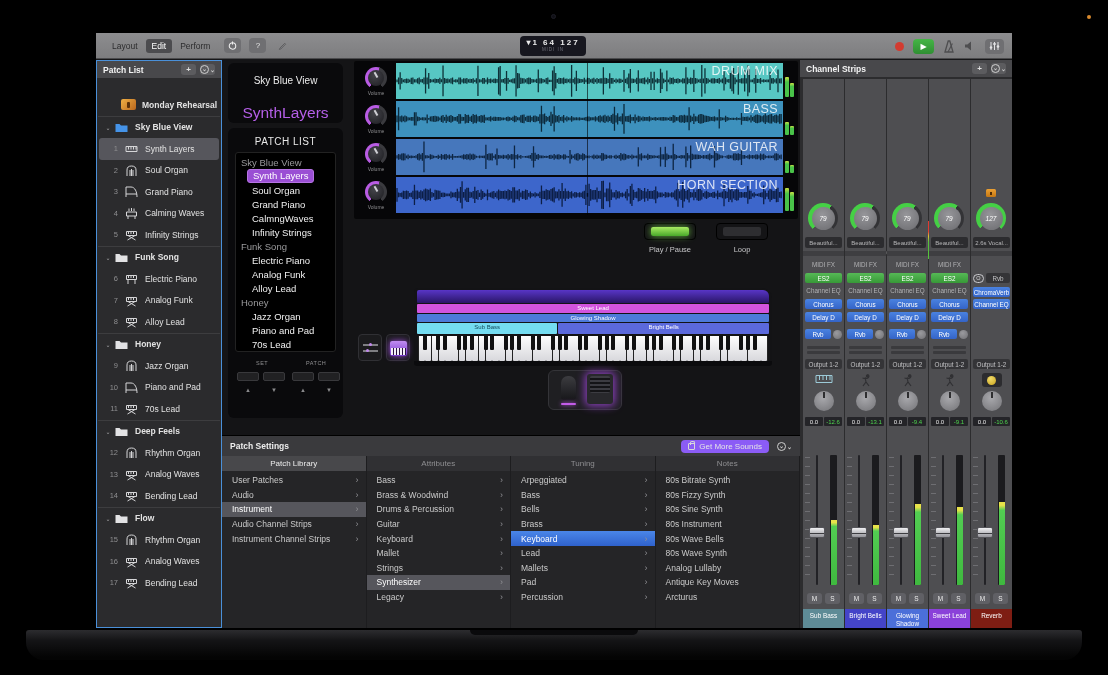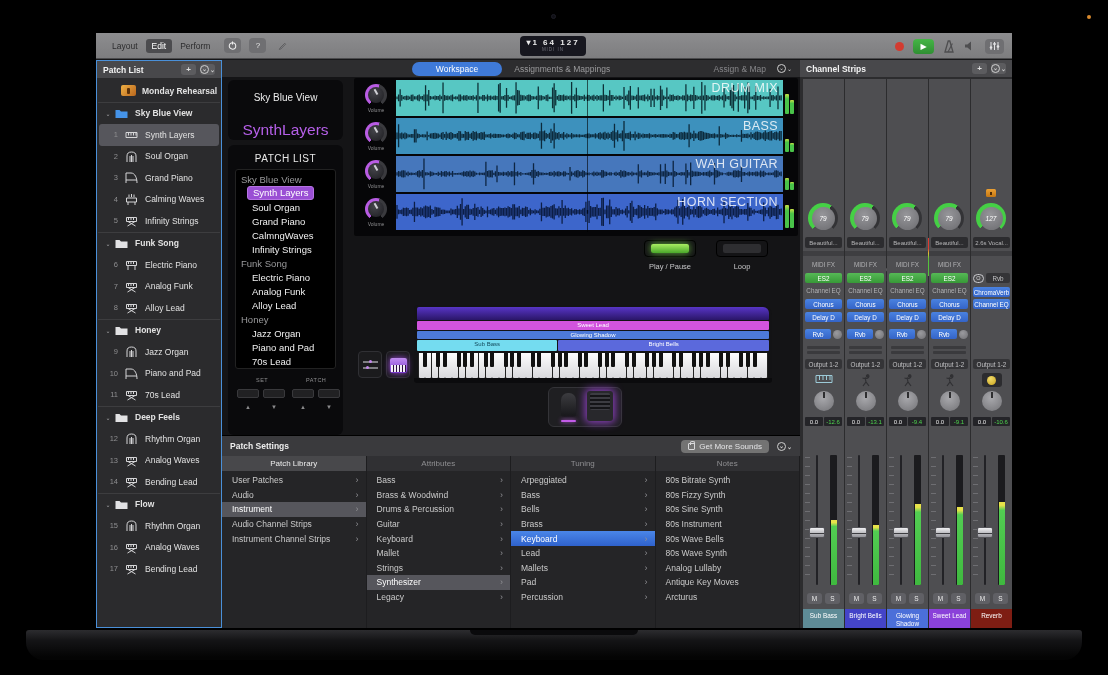--- a/index.html
+++ b/index.html
@@ -35,21 +35,21 @@
   .cols{position:absolute;top:27px;left:0;right:0;bottom:0;display:flex}
   .ph{height:17px;background:#48484b;display:flex;align-items:center;padding:0 6px;font-size:8.5px;font-weight:bold;color:#f2f2f2;flex:none}
   .ph .sp{flex:1}
   .hb{width:15px;height:11px;background:#5c5c5f;border-radius:3px;font-size:8px;color:#e0e0e0;display:flex;align-items:center;justify-content:center;margin-left:4px}
   .amenu{display:flex;align-items:center;gap:1px;color:#cfcfcf}
   .amenu .c{width:9px;height:9px;border:1px solid #cfcfcf;border-radius:50%;font-size:6px;line-height:7px;text-align:center}
   .amenu .v{font-size:6px}
 
   
   .left{width:126px;flex:none;background:#2b2b2d;border:1.5px solid #4a90d9;display:flex;flex-direction:column}
-  .slist{flex:1;overflow:hidden;padding-top:2px}
+  .slist{flex:1;overflow:hidden;padding-top:16px}
   .srow{height:21.5px;display:flex;align-items:center;font-size:8.5px;color:#e2e2e2;margin:0 2px;border-radius:3px;position:relative}
   .srow.sel{background:#56565c}
   .snum{width:24px;text-align:right;color:#8e8e90;font-size:7.5px;padding-right:5px;flex:none}
   .sicon{width:17px;flex:none;display:flex;justify-content:center;margin-right:5px}
   .sdiv{height:1px;background:#3d3d3f;margin:0 1px}
   .disc{width:10px;text-align:center;color:#a8a8aa;font-size:6px;flex:none;margin-left:4px}
   .conc{width:15px;height:11px;border-radius:2px;background:linear-gradient(130deg,#f0b044,#b9661d);position:relative;flex:none}
   .conc::after{content:"";position:absolute;left:6px;top:3px;width:3px;height:6px;background:#5a3008;border-radius:1px}
 
   
@@ -114,21 +114,21 @@
   .pedals{position:absolute;left:326px;top:310px;width:74px;height:40px;background:#1f1f22;border:1px solid #343438;border-radius:6px}
   .ped1{position:absolute;left:12px;top:5px;width:15px;height:24px;background:linear-gradient(#3c3c40,#17171a);border-radius:7px 7px 3px 3px}
   .ped1::after{content:"";position:absolute;left:0px;top:27px;width:15px;height:2px;background:#c35ce8;box-shadow:0 0 4px #c35ce8;border-radius:1px}
   .ped2{position:absolute;left:38px;top:3px;width:26px;height:30px;background:#28282c;border-radius:3px;box-shadow:0 0 9px 2px rgba(175,75,240,.75)}
   .ped2::after{content:"";position:absolute;left:3px;top:2px;width:20px;height:17px;background:repeating-linear-gradient(180deg,#3c3c42 0 2px,#141417 2px 4px);border-radius:2px}
 
   
   .psets{height:193px;flex:none;background:#2a2a2c;display:flex;flex-direction:column;border-top:1px solid #000}
   .psh{height:20px;background:#3a3a3d;display:flex;align-items:center;padding:0 8px;font-size:8.5px;font-weight:bold;color:#ededed}
   .psh .sp{flex:1}
-  .gms{display:flex;align-items:center;gap:4px;background:#737373;border-radius:4px;padding:2px 7px;font-size:8px;font-weight:normal;color:#e4e4e6;margin-right:8px}
+  .gms{display:flex;align-items:center;gap:4px;background:#8b5cf6;border-radius:4px;padding:2px 7px;font-size:8px;font-weight:normal;color:#e4e4e6;margin-right:8px}
   .bag{width:7px;height:7px;border:1px solid #d8d8da;border-radius:1px;position:relative}
   .bag::after{content:"";position:absolute;left:1px;top:-3px;width:3px;height:3px;border:1px solid #d8d8da;border-bottom:none;border-radius:2px 2px 0 0}
   .pstabs{height:15px;display:flex;flex:none}
   .pstab{flex:1;background:#303033;color:#8e8e91;font-size:8px;display:flex;align-items:center;justify-content:center;border-right:1px solid #1d1d1f}
   .pstab.act{background:#48484b;color:#ececec}
   .pscols{flex:1;display:flex}
   .pscol{flex:1;border-right:1px solid #1d1d1f;background:#252527;padding-top:2px;overflow:hidden}
   .lrow{height:14.6px;display:flex;align-items:center;padding:0 8px 0 10px;font-size:8.5px;color:#cacaca;position:relative}
   .lrow .chv{position:absolute;right:7px;color:#909094;font-size:9px}
   .lrow.selg{background:#56565c;color:#fff}
@@ -452,29 +452,20 @@
                 <svg width="15" height="13" viewBox="0 0 15 13">
                   <path fill="none" stroke="#d6d6d8" stroke-width="1" d="M2.5 3.5h10v4h-10zM4 7.5l7.5 4.5M11 7.5L3.5 12M4.5 3.5v2.5M7 3.5v2.5M9.5 3.5v2.5"></path>
                 </svg>
               </span>
               <span>Bending Lead</span>
             </div>
           </div>
       </div>
 
       <div class="center">
-        <div class="tabbar">
-          <span class="wstab">Workspace</span>
-          <span>Assignments &amp; Mappings</span>
-          <span class="assign">Assign &amp; Map</span>
-          <div class="amenu">
-              <span class="c">⌄</span>
-              <span class="v">⌄</span>
-            </div>
-        </div>
 
         <div class="ws">
 
           <div class="blackbox" style="left:6px;top:3px;width:115px;height:60px">
             <div class="setname">Sky Blue View</div>
             <div class="patchname">SynthLayers</div>
           </div>
 
           <div class="blackbox" style="left:6px;top:68px;width:115px;height:290px">
             <div class="pltitle">PATCH LIST</div>

